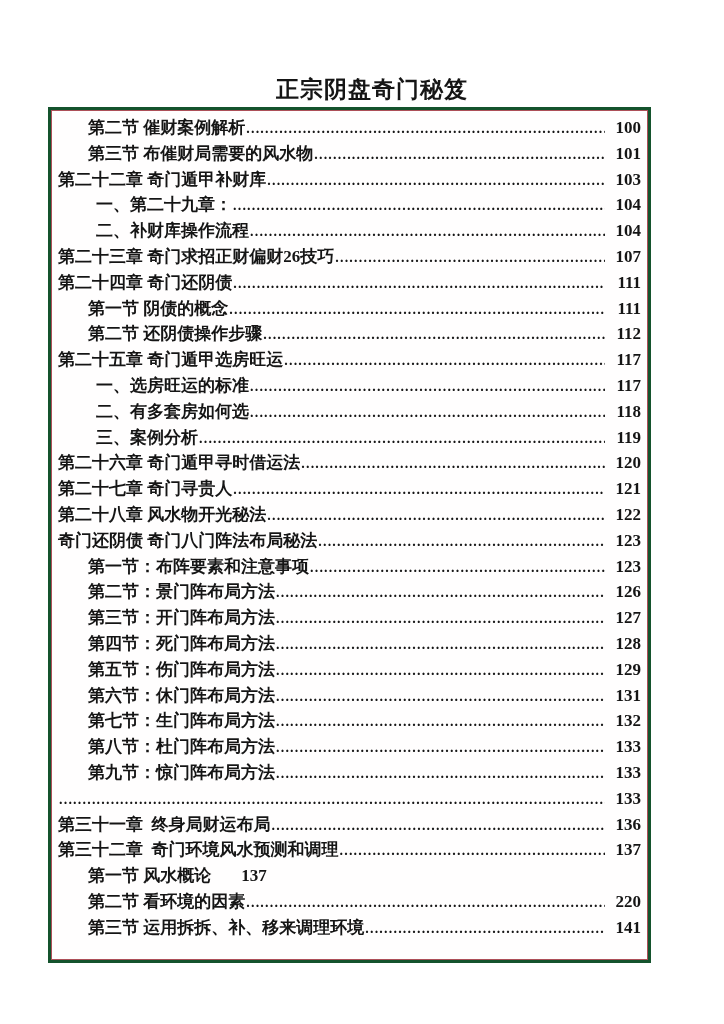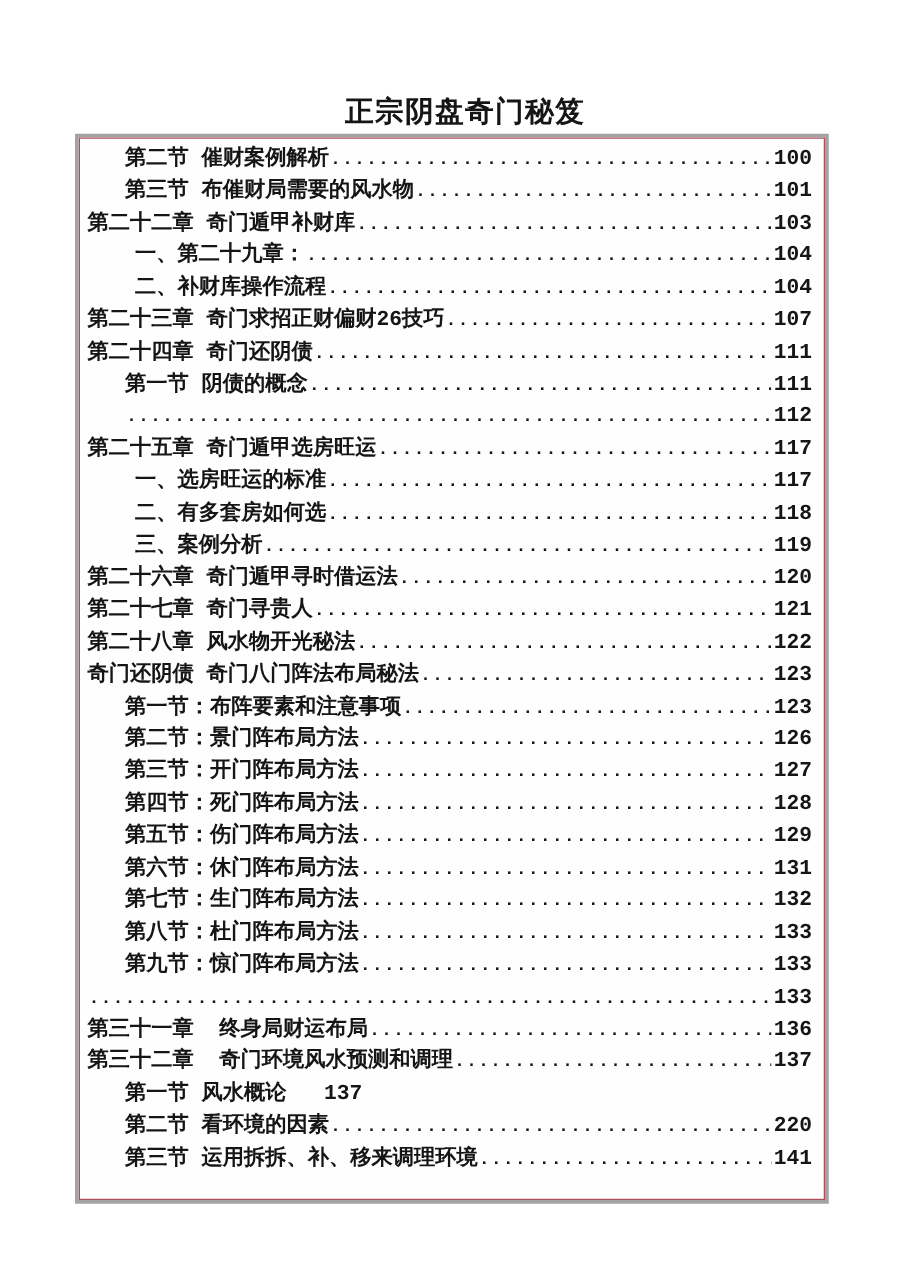--- a/index.html
+++ b/index.html
@@ -18,27 +18,26 @@
     left: 0;
     right: 0;
     text-align: center;
     font-size: 23px;
     font-weight: bold;
     letter-spacing: 1px;
     padding-left: 20px;
   }
   .frame {
     position: absolute;
-    left: 60px;
+    left: 48px;
     top: 107px;
     width: 603px;
     height: 856px;
     box-sizing: border-box;
-    border: 3px solid #a3a3a3;
-    font-family: Liberation Mono, monospace;
+    border: 3px solid #14532d;
   }
   .frame-inner {
     position: absolute;
     top: 0; left: 0; right: 0; bottom: 0;
     border: 1px solid #ad4f58;
     box-sizing: border-box;
     padding: 4px 6px 0 4px;
     background: #fffefe;
   }
   .row {
@@ -64,21 +63,21 @@
   .dots::after {
     content: "............................................................................................................................................................................................................................................................................................................";
     font-size: 14px;
     font-weight: bold;
     letter-spacing: 1.2px;
     color: #161616;
   }
   .pg {
     flex: 0 0 auto;
     min-width: 34px;
-    text-align: left;
+    text-align: right;
   }
   .noleader .pg {
     min-width: 0;
     text-align: left;
     margin-left: 30px;
     margin-right: auto;
   }
 </style>
 </head>
 <body>
@@ -89,21 +88,21 @@
   <div class="frame">
     <div class="frame-inner">
         <div class="row lvl1"><span class="label">第二节 催财案例解析</span><span class="dots"></span><span class="pg">100</span></div>
         <div class="row lvl1"><span class="label">第三节 布催财局需要的风水物</span><span class="dots"></span><span class="pg">101</span></div>
         <div class="row lvl0"><span class="label">第二十二章 奇门遁甲补财库</span><span class="dots"></span><span class="pg">103</span></div>
         <div class="row lvl2"><span class="label">一、第二十九章：</span><span class="dots"></span><span class="pg">104</span></div>
         <div class="row lvl2"><span class="label">二、补财库操作流程</span><span class="dots"></span><span class="pg">104</span></div>
         <div class="row lvl0"><span class="label">第二十三章 奇门求招正财偏财26技巧</span><span class="dots"></span><span class="pg">107</span></div>
         <div class="row lvl0"><span class="label">第二十四章 奇门还阴债</span><span class="dots"></span><span class="pg">111</span></div>
         <div class="row lvl1"><span class="label">第一节 阴债的概念</span><span class="dots"></span><span class="pg">111</span></div>
-        <div class="row lvl1"><span class="dots"></span><span class="pg">112</span></div>
+        <div class="row lvl1"><span class="label">第二节 还阴债操作步骤</span><span class="dots"></span><span class="pg">112</span></div>
         <div class="row lvl0"><span class="label">第二十五章 奇门遁甲选房旺运</span><span class="dots"></span><span class="pg">117</span></div>
         <div class="row lvl2"><span class="label">一、选房旺运的标准</span><span class="dots"></span><span class="pg">117</span></div>
         <div class="row lvl2"><span class="label">二、有多套房如何选</span><span class="dots"></span><span class="pg">118</span></div>
         <div class="row lvl2"><span class="label">三、案例分析</span><span class="dots"></span><span class="pg">119</span></div>
         <div class="row lvl0"><span class="label">第二十六章 奇门遁甲寻时借运法</span><span class="dots"></span><span class="pg">120</span></div>
         <div class="row lvl0"><span class="label">第二十七章 奇门寻贵人</span><span class="dots"></span><span class="pg">121</span></div>
         <div class="row lvl0"><span class="label">第二十八章 风水物开光秘法</span><span class="dots"></span><span class="pg">122</span></div>
         <div class="row lvl0"><span class="label">奇门还阴债 奇门八门阵法布局秘法</span><span class="dots"></span><span class="pg">123</span></div>
         <div class="row lvl1"><span class="label">第一节：布阵要素和注意事项</span><span class="dots"></span><span class="pg">123</span></div>
         <div class="row lvl1"><span class="label">第二节：景门阵布局方法</span><span class="dots"></span><span class="pg">126</span></div>

